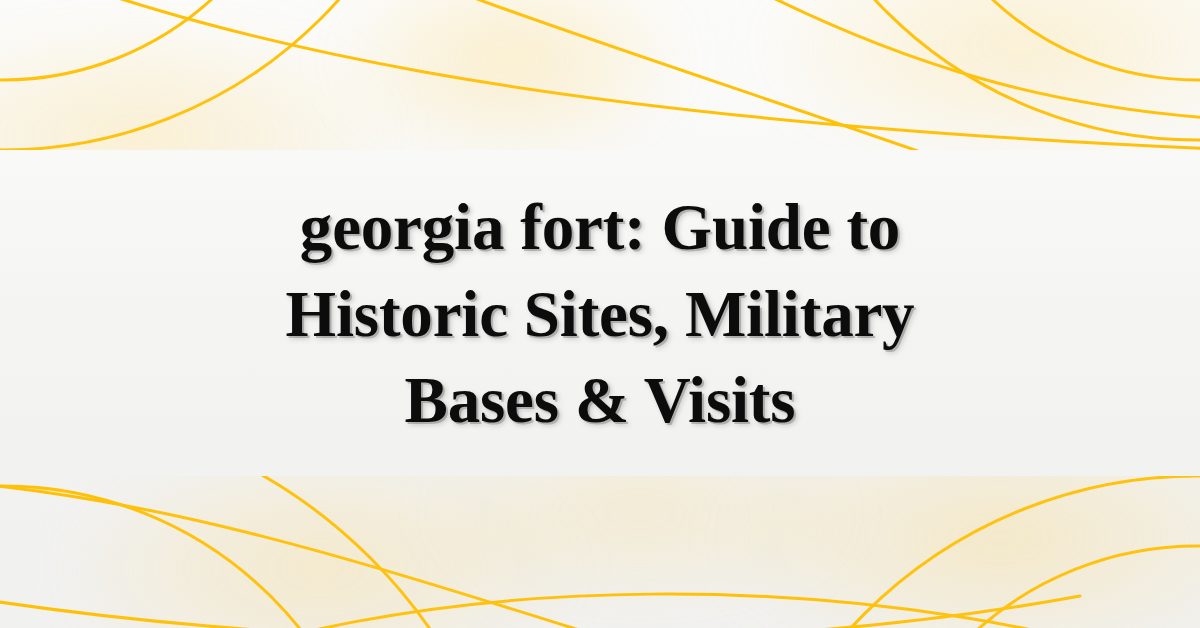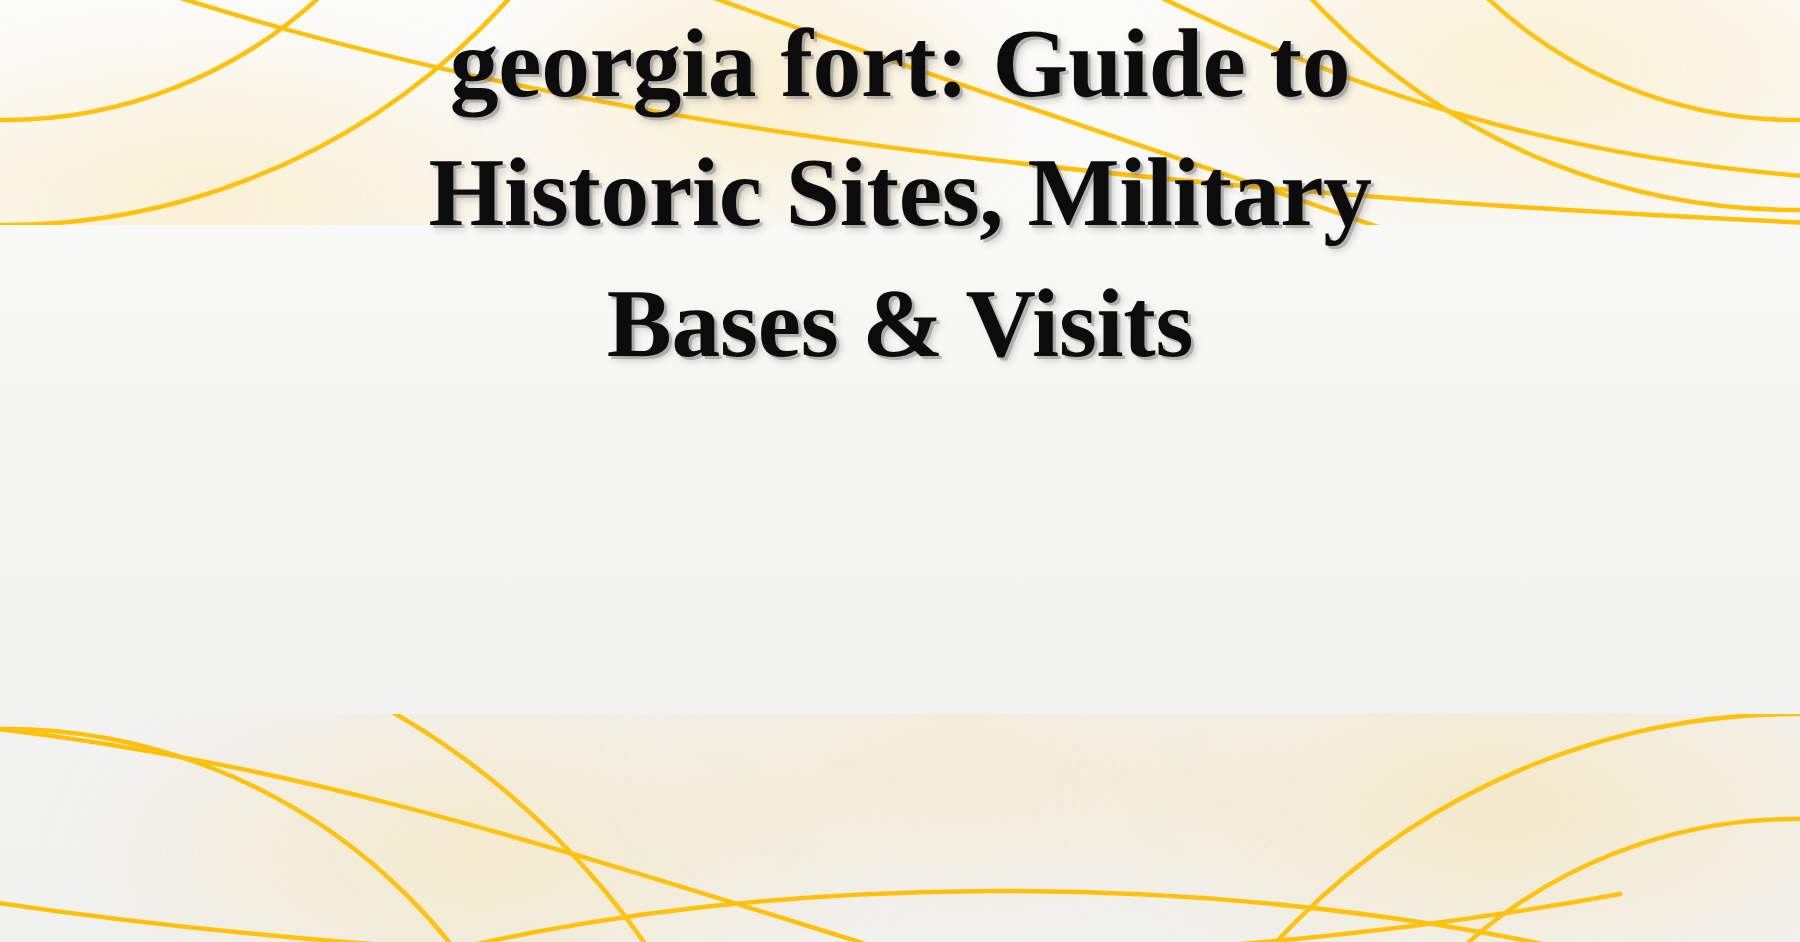--- a/index.html
+++ b/index.html
@@ -103,21 +103,21 @@
   }
 
   
   .title-wrap {
     position: absolute;
     left: 0;
     right: 0;
     top: 0;
     height: 628px;
     display: flex;
-    align-items: flex-start;
+    align-items: center;
     justify-content: center;
     padding: 0 100px;
     box-sizing: border-box;
   }
 
   .og-title {
     margin: 0;
     max-width: 760px;
     text-align: center;
     font-family: "Liberation Serif", "DejaVu Serif", serif;

